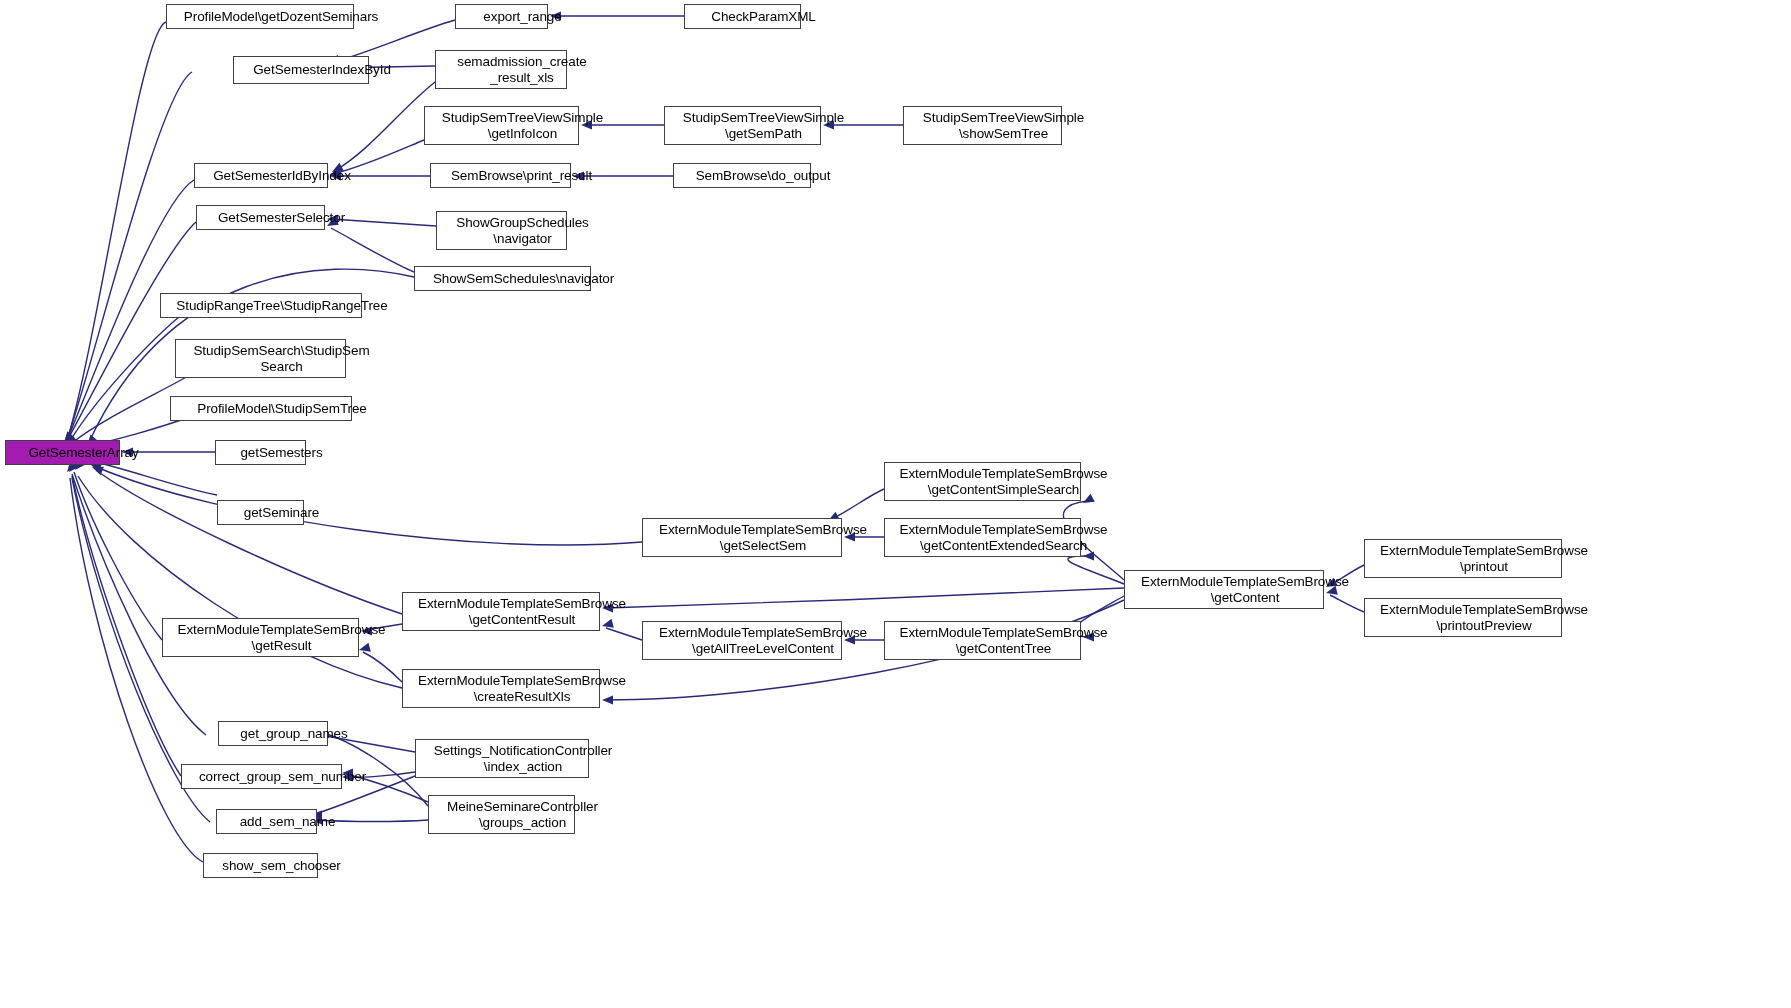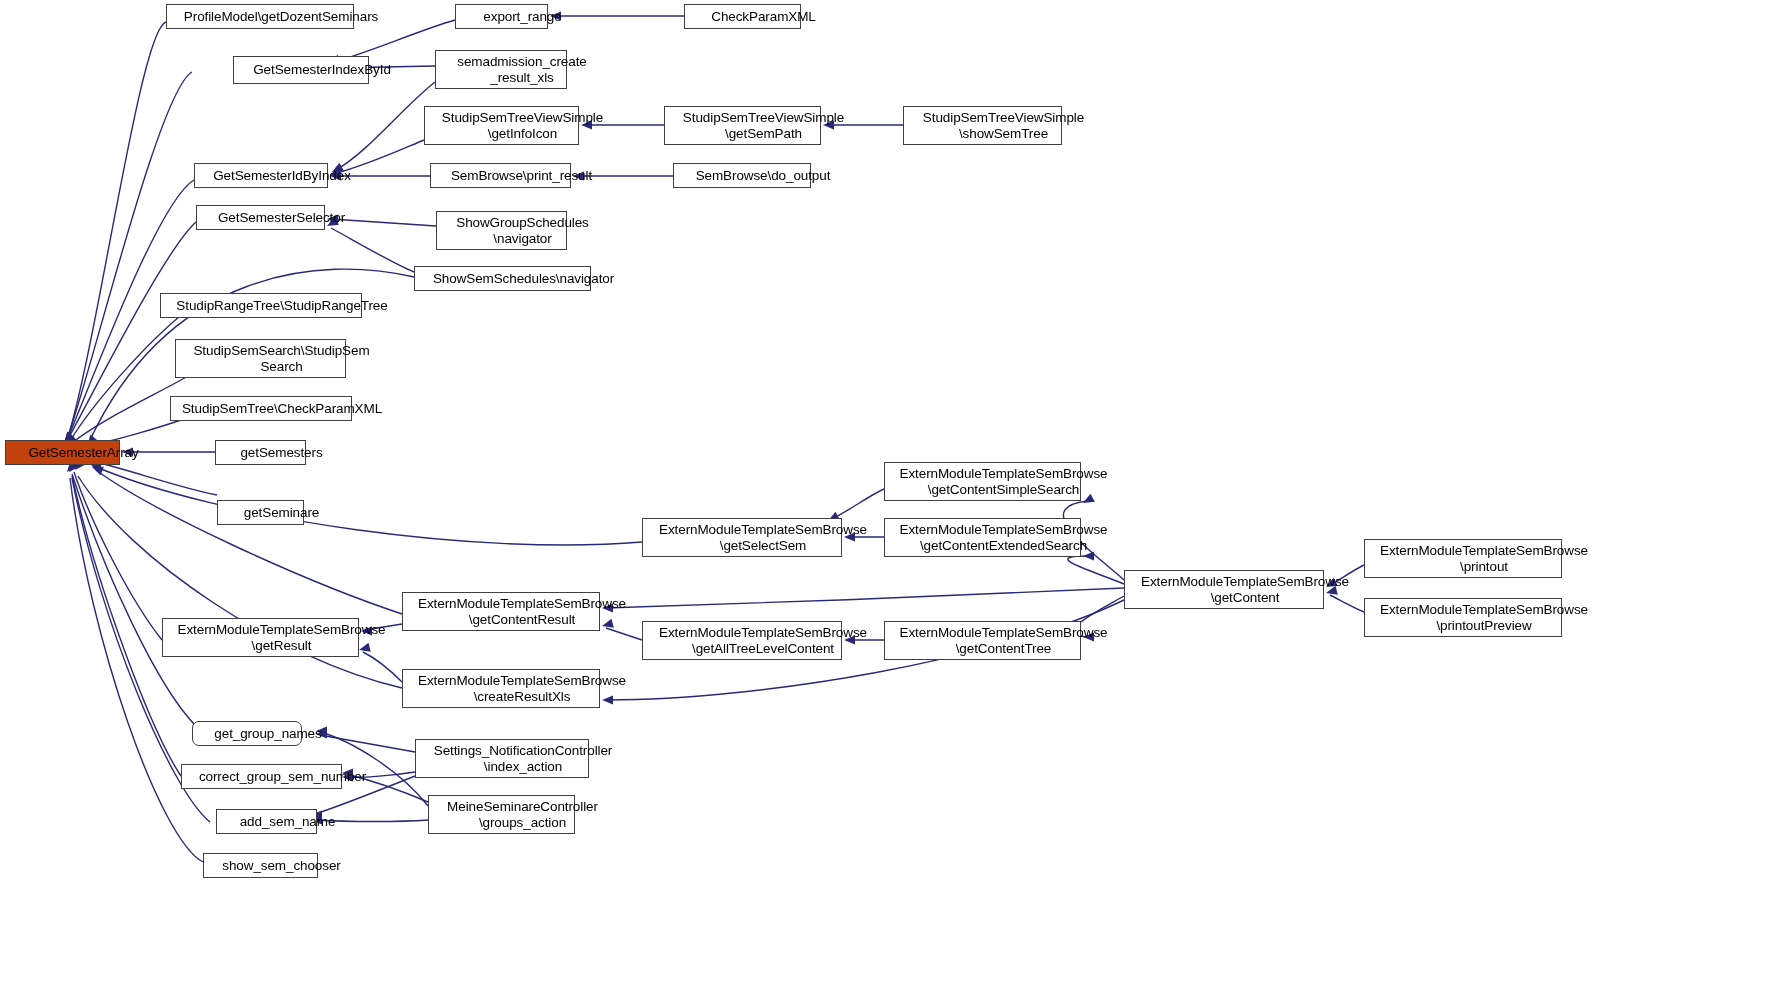--- a/index.html
+++ b/index.html
@@ -3,21 +3,21 @@
 <meta charset="utf-8">
 <style>
   html,body{margin:0;padding:0;background:#ffffff;}
   body{font-family:"Liberation Sans", sans-serif;}
   #graph-root{position:relative;width:1791px;height:1008px;background:#ffffff;overflow:hidden;}
   svg.edges{position:absolute;left:0;top:0;width:1791px;height:1008px;pointer-events:none;}
   .node{position:absolute;box-sizing:border-box;border:1px solid #404040;background:#ffffff;
         display:flex;align-items:center;justify-content:center;text-align:center;
         font-size:13.5px;color:#000000;line-height:1.12;letter-spacing:-0.1px;
         font-family:"Liberation Sans", sans-serif;white-space:pre-line;padding-left:42px;}
-  .node.highlight{background:#c2410c;border-color:#404040;}
+  .node.highlight{background:#a21caf;border-color:#404040;}
   .node span{display:block;padding:0 4px;}
 </style>
 </head>
 <body>
 
 <div id="graph-root">
   <svg class="edges" viewBox="0 0 1791 1008" xmlns="http://www.w3.org/2000/svg">
       <path d="M166,22 C140,30 100,330 68,437" fill="none" stroke="#29297a" stroke-width="1.4"></path>
       <polygon points="64,443 67.46730297046696,431.59220397662233 74.55602480400421,437.45650468231025" fill="#29297a"></polygon>
       <path d="M192,72 C160,90 100,340 68,437" fill="none" stroke="#29297a" stroke-width="1.4"></path>
@@ -132,21 +132,21 @@
       <div class="node" style="left: 194px; top: 163px; width: 134px; height: 25px;"><span>GetSemesterIdByIndex</span></div>
       <div class="node" style="left: 430px; top: 163px; width: 141px; height: 25px;"><span>SemBrowse\print_result</span></div>
       <div class="node" style="left: 673px; top: 163px; width: 138px; height: 25px;"><span>SemBrowse\do_output</span></div>
       <div class="node" style="left: 196px; top: 205px; width: 129px; height: 25px;"><span>GetSemesterSelector</span></div>
       <div class="node" style="left: 436px; top: 211px; width: 131px; height: 39px;"><span>ShowGroupSchedules
 \navigator</span></div>
       <div class="node" style="left: 414px; top: 266px; width: 177px; height: 25px;"><span>ShowSemSchedules\navigator</span></div>
       <div class="node" style="left: 160px; top: 293px; width: 202px; height: 25px;"><span>StudipRangeTree\StudipRangeTree</span></div>
       <div class="node" style="left: 175px; top: 339px; width: 171px; height: 39px;"><span>StudipSemSearch\StudipSem
 Search</span></div>
-      <div class="node" style="left: 170px; top: 396px; width: 182px; height: 25px;"><span>StudipSemTree\CheckParamXML</span></div>
+      <div class="node" style="left: 170px; top: 396px; width: 182px; height: 25px;"><span>ProfileModel\StudipSemTree</span></div>
       <div class="node" style="left: 215px; top: 440px; width: 91px; height: 25px;"><span>getSemesters</span></div>
       <div class="node" style="left: 217px; top: 484px; width: 87px; height: 25px; margin-top: 16px;"><span>getSeminare</span></div>
       <div class="node" style="left: 884px; top: 462px; width: 197px; height: 39px;"><span>ExternModuleTemplateSemBrowse
 \getContentSimpleSearch</span></div>
       <div class="node" style="left: 642px; top: 518px; width: 200px; height: 39px;"><span>ExternModuleTemplateSemBrowse
 \getSelectSem</span></div>
       <div class="node" style="left: 884px; top: 518px; width: 197px; height: 39px;"><span>ExternModuleTemplateSemBrowse
 \getContentExtendedSearch</span></div>
       <div class="node" style="left: 1124px; top: 570px; width: 200px; height: 39px;"><span>ExternModuleTemplateSemBrowse
 \getContent</span></div>
@@ -157,21 +157,21 @@
       <div class="node" style="left: 402px; top: 592px; width: 198px; height: 39px;"><span>ExternModuleTemplateSemBrowse
 \getContentResult</span></div>
       <div class="node" style="left: 162px; top: 618px; width: 197px; height: 39px;"><span>ExternModuleTemplateSemBrowse
 \getResult</span></div>
       <div class="node" style="left: 642px; top: 621px; width: 200px; height: 39px;"><span>ExternModuleTemplateSemBrowse
 \getAllTreeLevelContent</span></div>
       <div class="node" style="left: 884px; top: 621px; width: 197px; height: 39px;"><span>ExternModuleTemplateSemBrowse
 \getContentTree</span></div>
       <div class="node" style="left: 402px; top: 669px; width: 198px; height: 39px;"><span>ExternModuleTemplateSemBrowse
 \createResultXls</span></div>
-      <div class="node" style="left: 192px; top: 721px; width: 110px; height: 25px; border-radius: 7px;"><span>get_group_names</span></div>
+      <div class="node" style="left: 218px; top: 721px; width: 110px; height: 25px;"><span>get_group_names</span></div>
       <div class="node" style="left: 415px; top: 739px; width: 174px; height: 39px;"><span>Settings_NotificationController
 \index_action</span></div>
       <div class="node" style="left: 181px; top: 764px; width: 161px; height: 25px; align-items: center;"><span>correct_group_sem_number</span></div>
       <div class="node" style="left: 428px; top: 795px; width: 147px; height: 39px;"><span>MeineSeminareController
 \groups_action</span></div>
       <div class="node" style="left: 216px; top: 809px; width: 101px; height: 25px;"><span>add_sem_name</span></div>
       <div class="node" style="left: 203px; top: 853px; width: 115px; height: 25px;"><span>show_sem_chooser</span></div>
     </div>
 </div>
 

